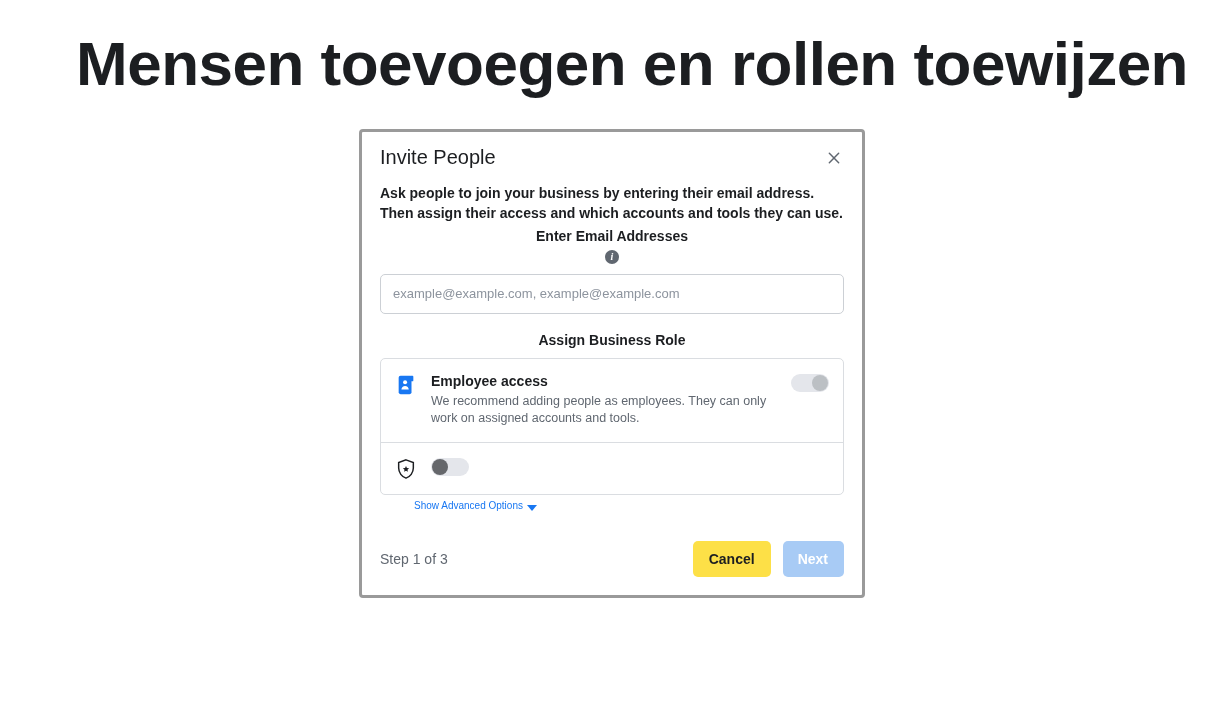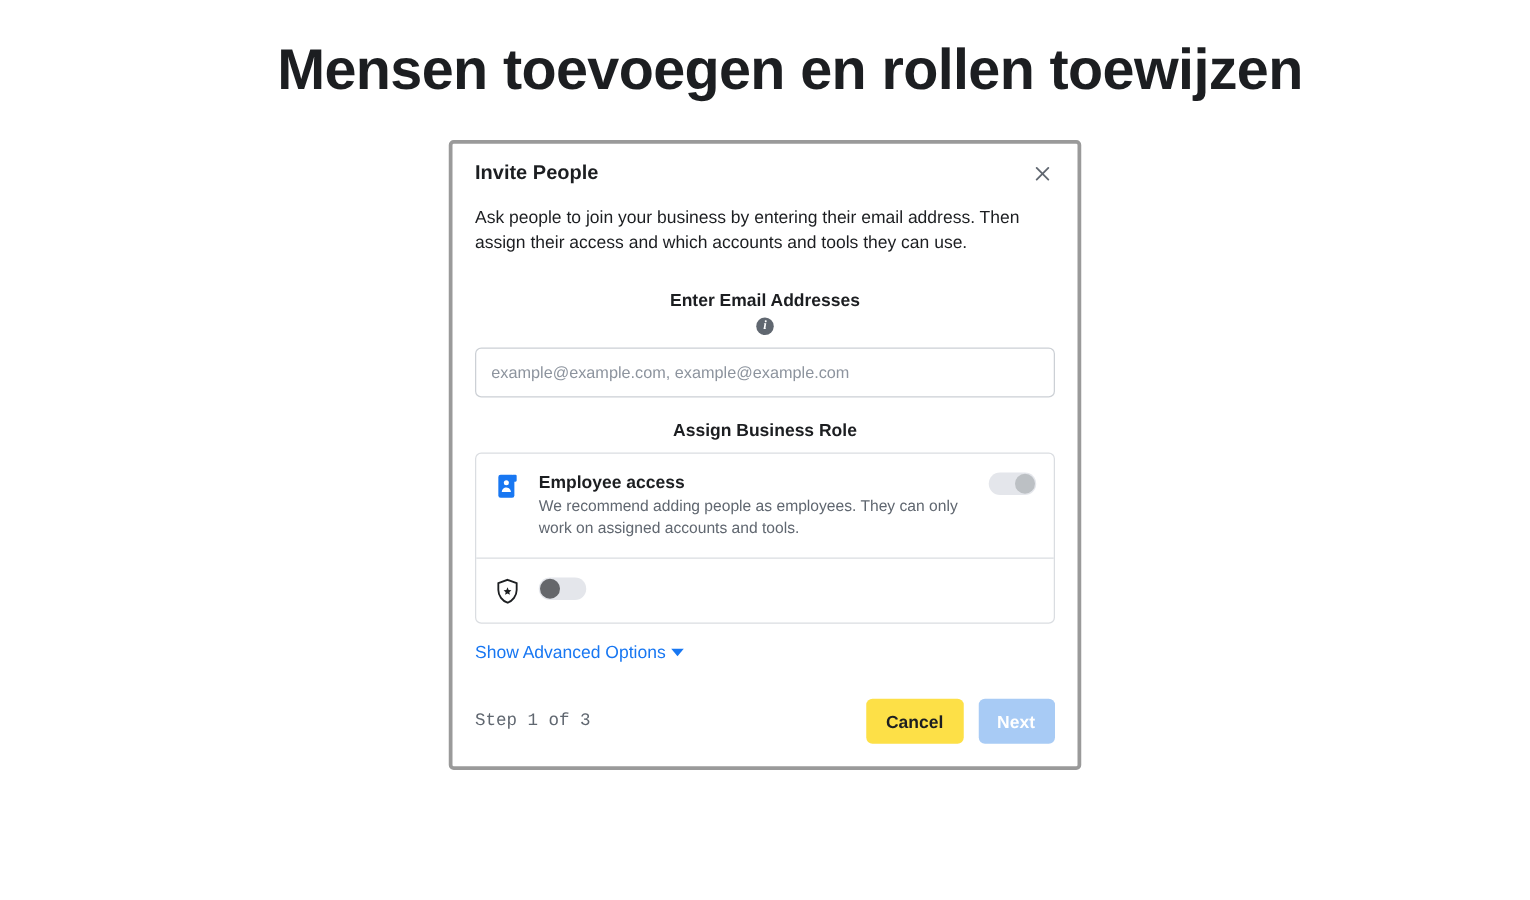--- a/index.html
+++ b/index.html
@@ -5,21 +5,21 @@
   * { box-sizing: border-box; margin: 0; padding: 0; }
   body {
     font-family: -apple-system, BlinkMacSystemFont, "Segoe UI", Helvetica, Arial, sans-serif;
     background: #ffffff;
     width: 1224px;
     height: 720px;
     overflow: hidden;
   }
   .page-title {
     text-align: center;
-    font-size: 46px;
+    font-size: 62px;
     font-weight: 600;
     color: #1c1e21;
     margin-top: 28px;
     letter-spacing: -0.5px;
     margin-left: 40px;
   }
   .modal-wrap {
     display: flex;
     justify-content: center;
     margin-top: 30px;
@@ -30,42 +30,43 @@
     border: 3px solid #9a9a9a;
     border-radius: 4px;
   }
   .modal-header {
     display: flex;
     justify-content: space-between;
     align-items: center;
     padding: 14px 18px 10px 18px;
   }
   .modal-title {
-    font-size: 16px;
-    font-weight: 700;
+    font-size: 20px;
+    font-weight: 400;
     color: #1c1e21;
   }
   .close-btn {
     width: 20px;
     height: 20px;
     color: #606770;
     cursor: pointer;
     display: flex;
     align-items: center;
     justify-content: center;
   }
   .close-btn svg { width: 16px; height: 16px; }
   .modal-body {
     padding: 4px 18px 12px 18px;
   }
   .modal-desc {
     font-size: 14px;
     color: #1c1e21;
     line-height: 1.45;
-    margin-bottom: 28px;
+    margin-bottom: 4px;
+    font-weight: bold;
   }
   .field-label {
     font-size: 14px;
     font-weight: 700;
     color: #1c1e21;
     display: flex;
     align-items: center;
     gap: 6px;
     margin-bottom: 10px;
     flex-direction: column;
@@ -91,21 +92,21 @@
     border-radius: 5px;
     padding: 15px 12px;
     font-size: 13px;
     color: #1c1e21;
     margin-bottom: 18px;
   }
   .email-input::placeholder { color: #8d949e; }
   .role-box {
     border: 1px solid #dadde1;
     border-radius: 5px;
-    margin-bottom: 14px;
+    margin-bottom: 0;
   }
   .role-row {
     display: flex;
     padding: 14px 14px 14px 14px;
     gap: 14px;
     align-items: flex-start;
   }
   .role-row + .role-row {
     border-top: 1px solid #dadde1;
   }
@@ -146,46 +147,46 @@
     background: #bcc0c4;
     border-radius: 50%;
     position: absolute;
     top: 1px;
     transition: left 0.15s;
   }
   .toggle[data-on="true"] .toggle-knob { left: 21px; }
   .toggle[data-on="false"] .toggle-knob { left: 1px; background:#65676b; }
   .toggle.off-right .toggle-knob { left: 21px; }
   .adv-link {
-    font-size: 14px;
+    font-size: 10px;
     color: #1877f2;
     display: inline-flex;
-    align-items: center;
+    align-items: flex-end;
     gap: 4px;
     cursor: pointer;
+    margin-left: 34px;
   }
   .adv-link .caret {
     width: 0; height: 0;
     border-left: 5px solid transparent;
     border-right: 5px solid transparent;
     border-top: 6px solid #1877f2;
     margin-top: 2px;
   }
   .modal-footer {
     display: flex;
     align-items: center;
     justify-content: flex-end;
     padding: 16px 18px 18px 18px;
     gap: 12px;
   }
   .step-label {
     font-size: 14px;
     color: #606770;
     margin-right: auto;
-    font-family: Liberation Mono, monospace;
   }
   .btn {
     height: 36px;
     padding: 0 16px;
     border-radius: 5px;
     font-size: 14px;
     font-weight: 600;
     border: none;
     cursor: pointer;
   }

